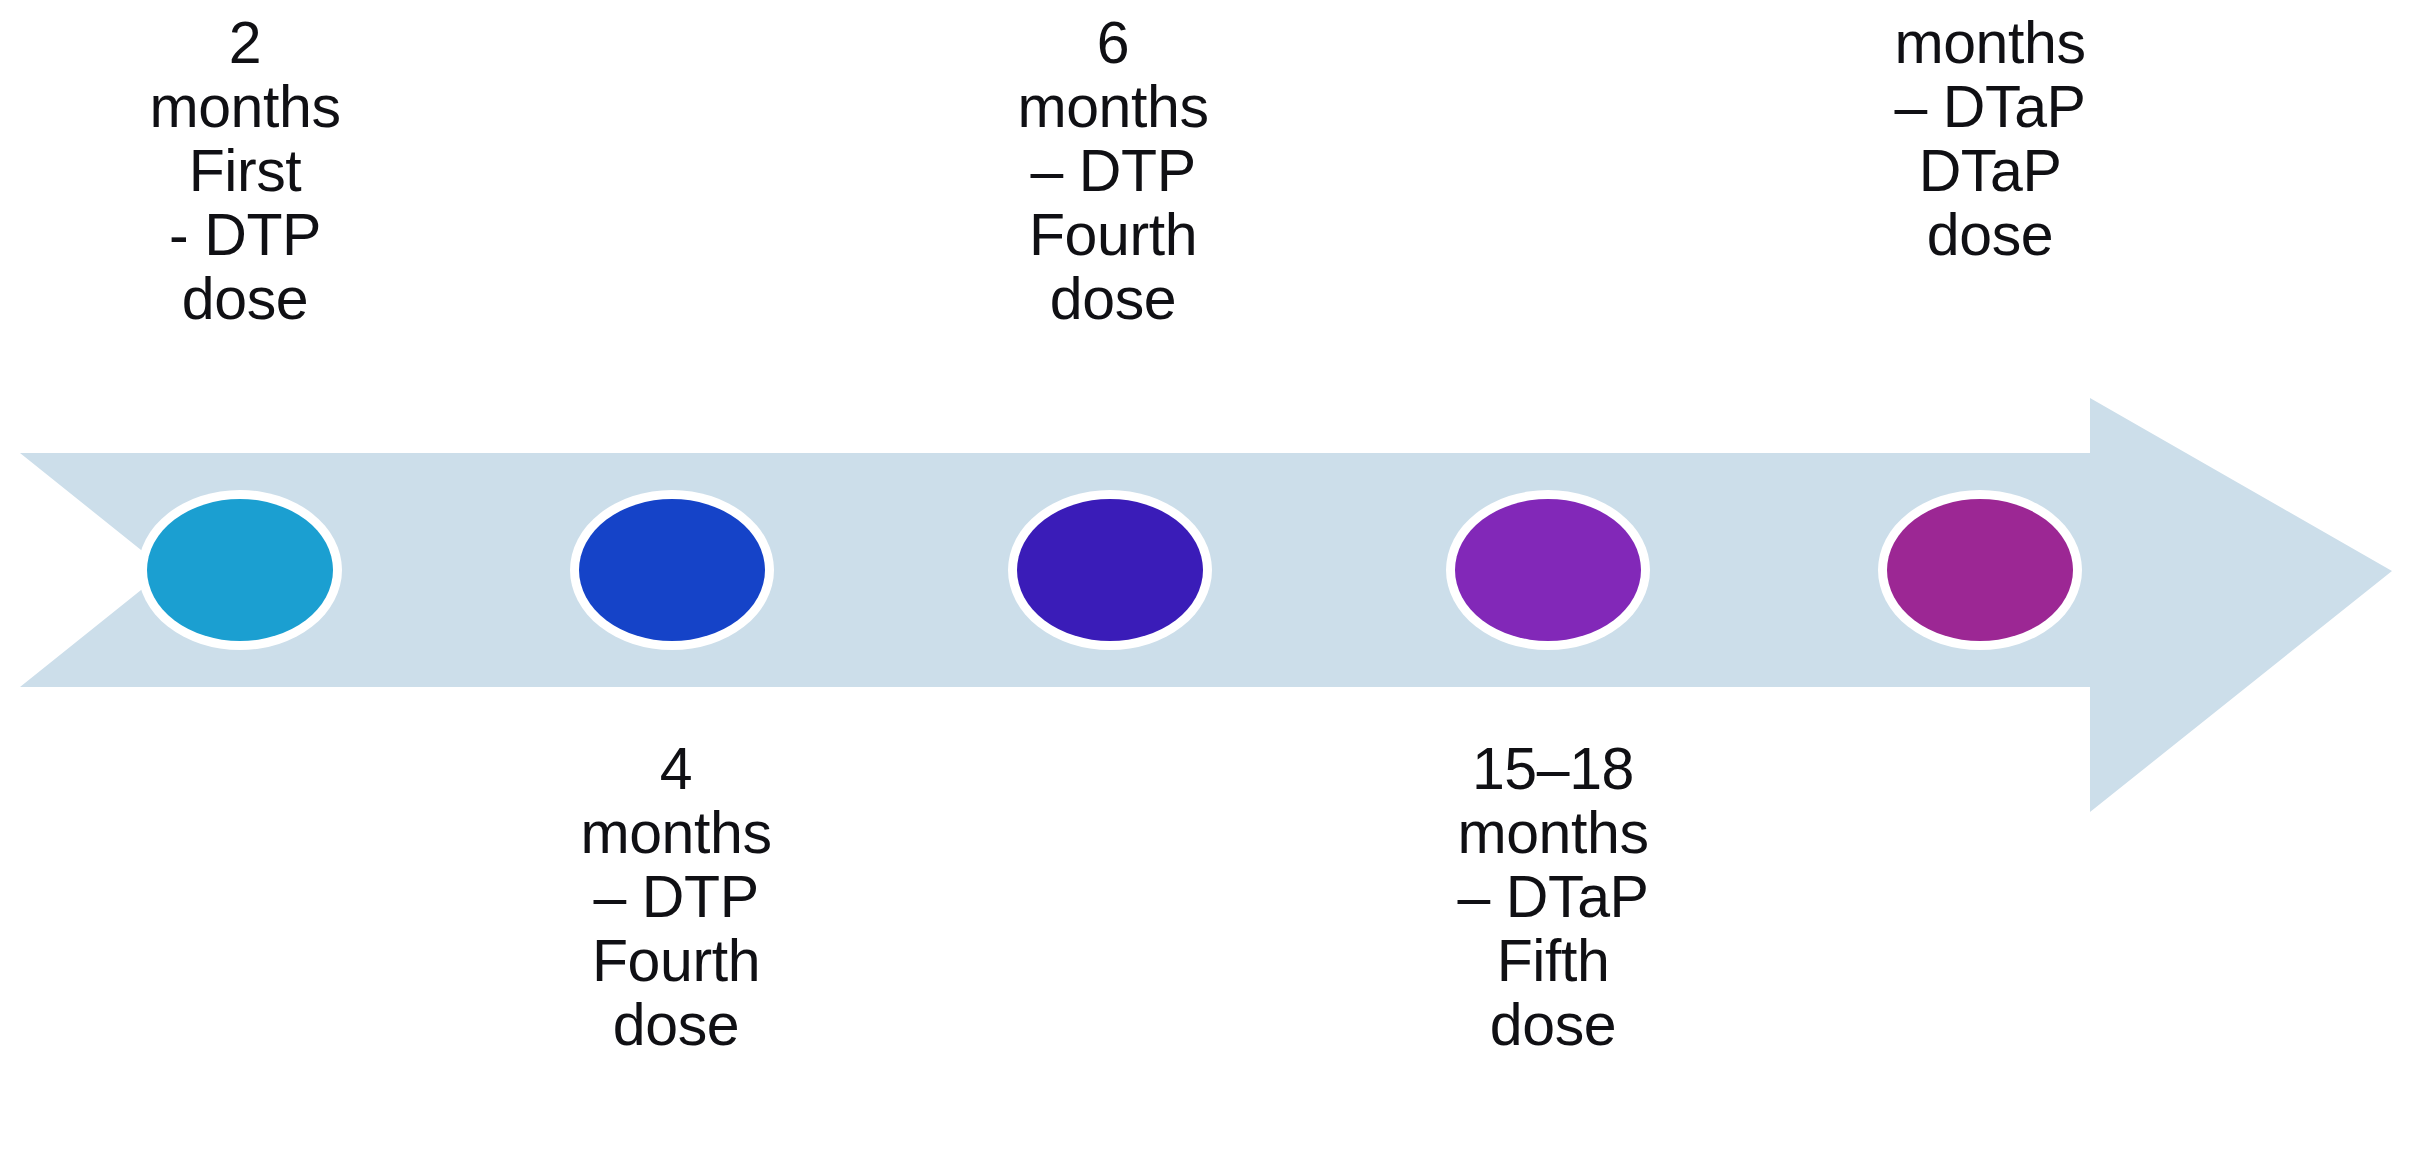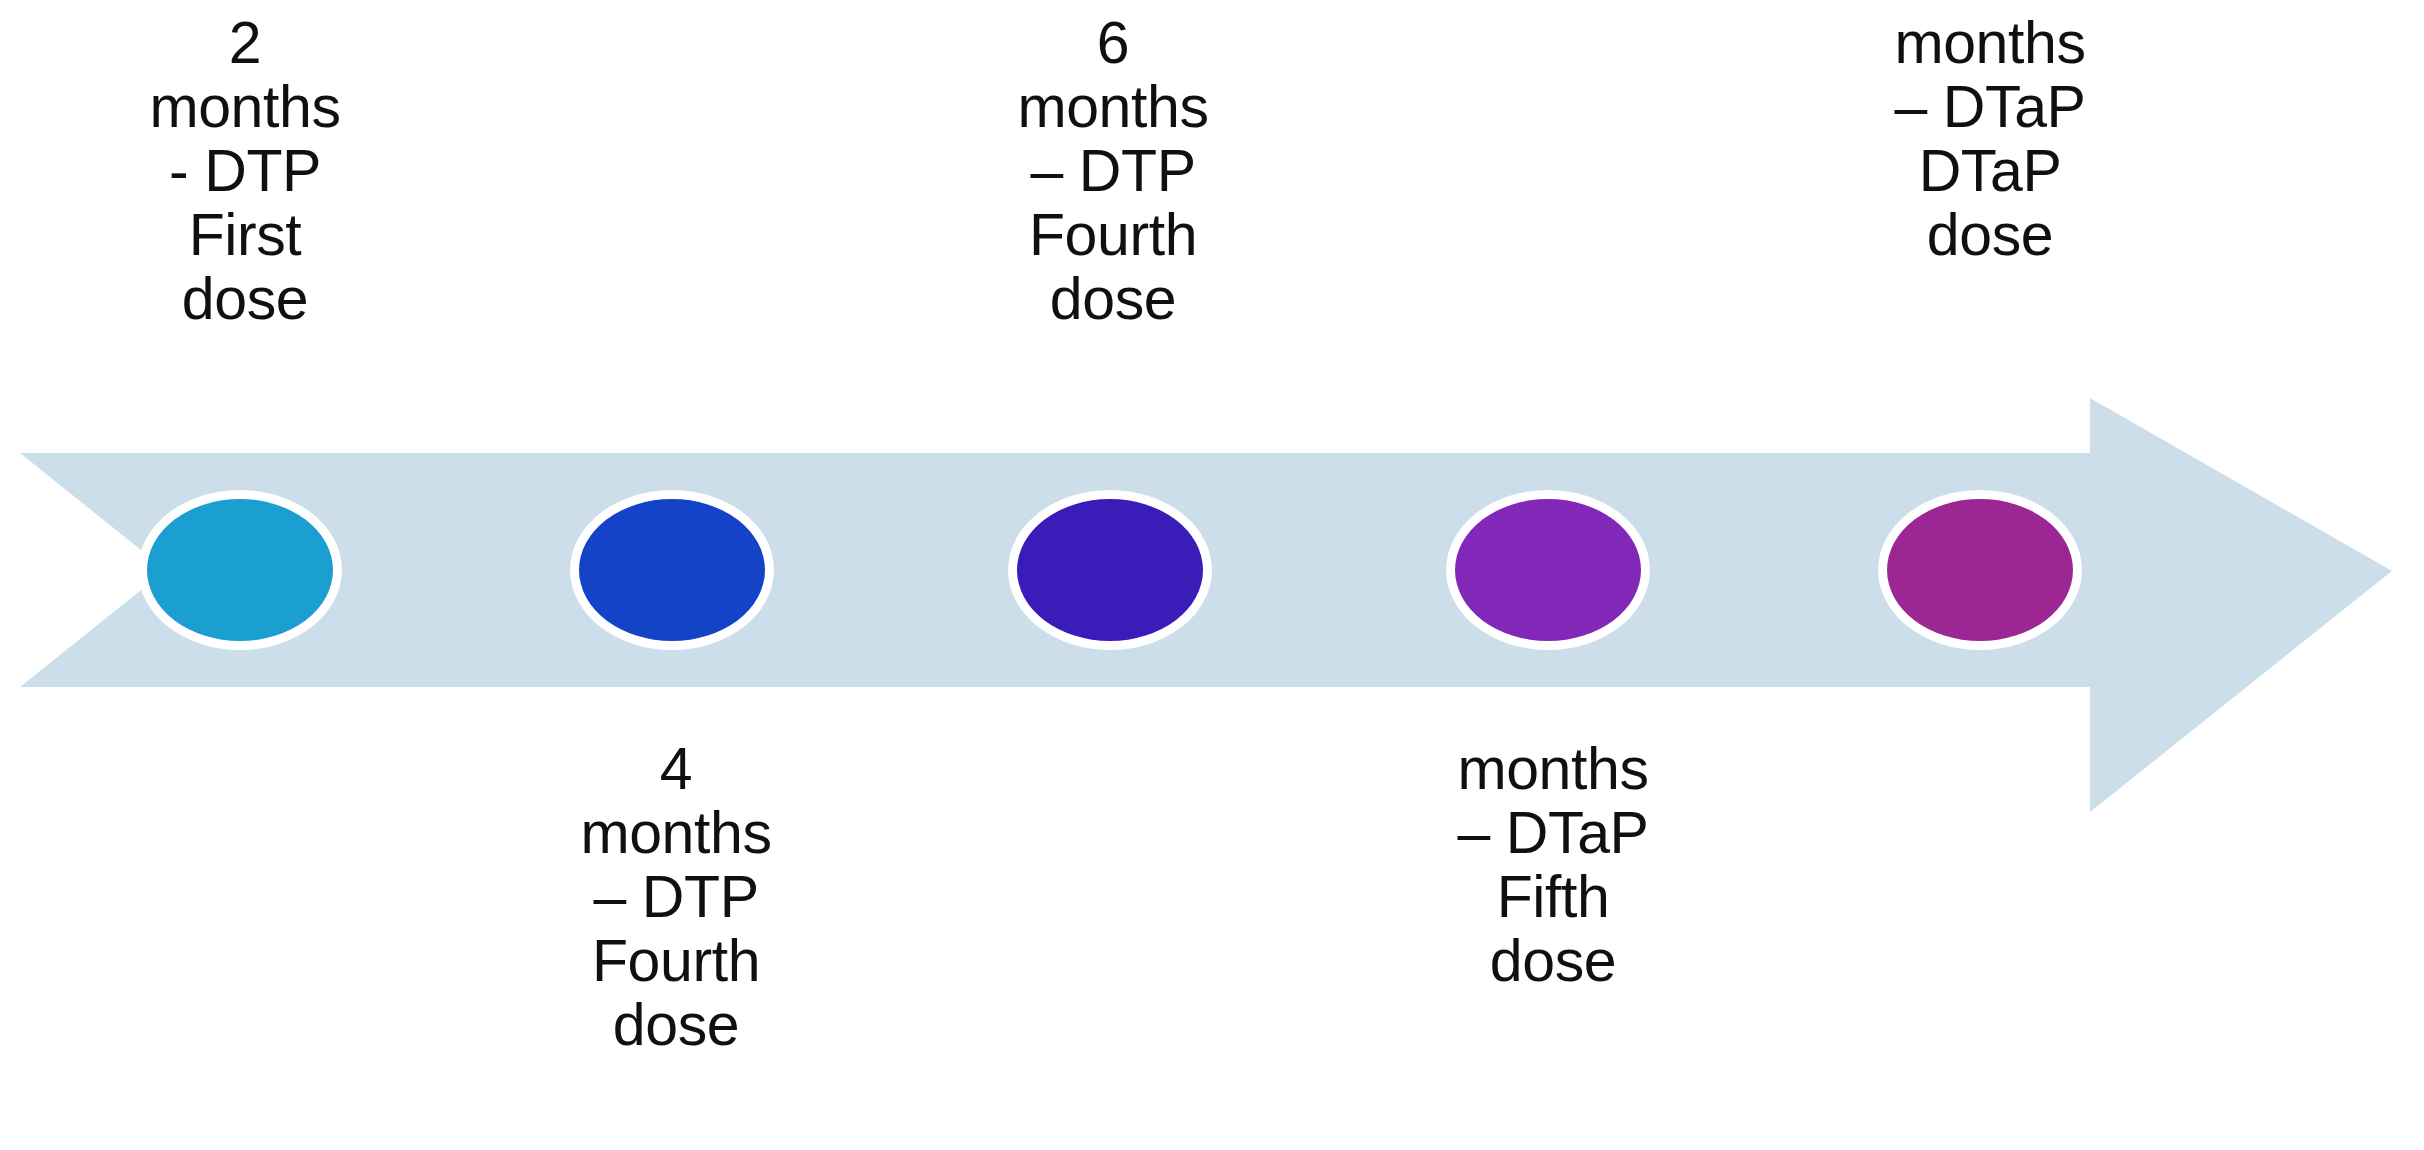--- a/index.html
+++ b/index.html
@@ -86,22 +86,22 @@
   <div class="milestone" style="left:1548px; top:570px;">
     <div class="dot" style="background:#8228b8;"></div>
   </div>
   <div class="milestone" style="left:1980px; top:570px;">
     <div class="dot" style="background:#9c2794;"></div>
   </div>
 
   <div class="label above" style="left:245px; top:12px;">
     <span class="ln">2</span>
     <span class="ln">months</span>
+    <span class="ln">First</span>
     <span class="ln">- DTP</span>
-    <span class="ln">First</span>
     <span class="ln">dose</span>
   </div>
 
   <div class="label above" style="left:1113px; top:12px;">
     <span class="ln">6</span>
     <span class="ln">months</span>
     <span class="ln">– DTP</span>
     <span class="ln">Fourth</span>
     <span class="ln">dose</span>
   </div>
@@ -115,19 +115,20 @@
 
   <div class="label below" style="left:676px; top:738px;">
     <span class="ln">4</span>
     <span class="ln">months</span>
     <span class="ln">– DTP</span>
     <span class="ln">Fourth</span>
     <span class="ln">dose</span>
   </div>
 
   <div class="label below" style="left:1553px; top:738px;">
+    <span class="ln">15–18</span>
     <span class="ln">months</span>
     <span class="ln">– DTaP</span>
     <span class="ln">Fifth</span>
     <span class="ln">dose</span>
   </div>
 
 </div>
 
 </body></html>

